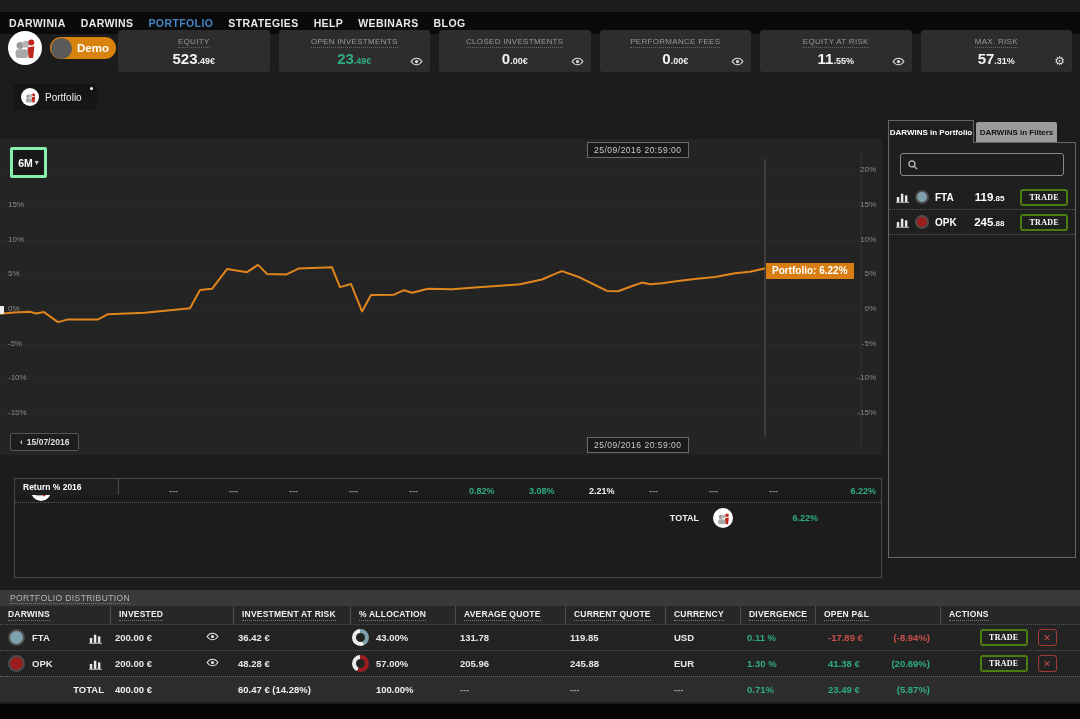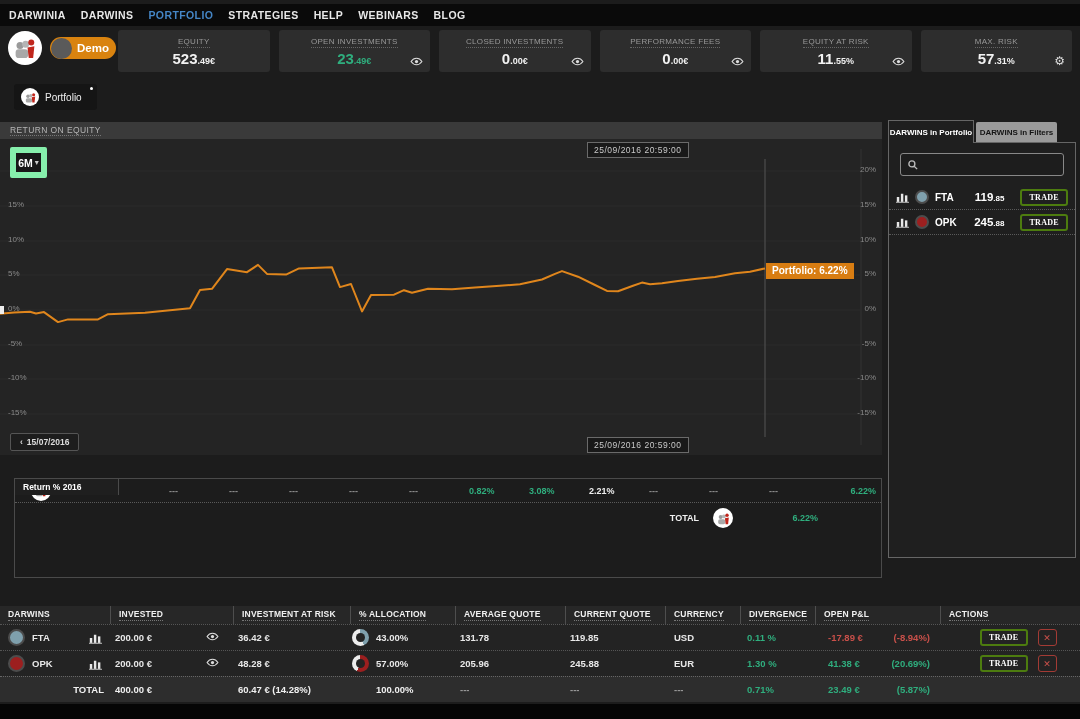--- a/index.html
+++ b/index.html
@@ -2,21 +2,21 @@
 <html><head>
 <meta charset="utf-8">
 <style>
   * { margin:0; padding:0; box-sizing:border-box; }
   html,body { background:#111; }
   body { font-family:"Liberation Sans","DejaVu Sans",sans-serif; }
   #app { position:relative; width:1080px; height:719px; background:#1c1c1c; overflow:hidden;
          color:#ddd; font-size:10px; }
 
   
-  .topnav { position:absolute; top:4px; left:0; width:1080px; height:22px; background:#0a0a0a;
+  .topnav { position:absolute; top:12px; left:0; width:1080px; height:22px; background:#0a0a0a;
             display:flex; align-items:center; gap:15px; padding-left:9px; }
   .topnav .nav-item { font-size:10.5px; font-weight:bold; letter-spacing:.4px; color:#e8e8e8; cursor:pointer; }
   .topnav .nav-item.active { color:#4586c6; }
 
   
   .header { position:absolute; top:22px; left:0; width:1080px; height:58px; }
   .avatar { border-radius:50%; background:#fff; display:flex; align-items:center; justify-content:center; overflow:hidden; }
   .avatar-main { position:absolute; top:9px; left:8px; width:34px; height:34px; }
   .toggle { position:absolute; top:15px; left:50px; width:66px; height:22px; background:#d9830f;
             border-radius:11px; display:flex; align-items:center; }
@@ -40,21 +40,21 @@
   .ptab-label { color:#eee; font-size:10px; }
   .ptab-dot { position:absolute; top:3px; right:4px; width:3px; height:3px; background:#fff; border-radius:50%; }
 
   
   .chart-titlebar { position:absolute; top:122px; left:0; width:882px; height:17px; background:#3a3a3a;
                     display:flex; align-items:center; padding-left:10px; }
   .panel-title { font-size:8.5px; color:#b5b5b5; letter-spacing:.4px; border-bottom:1px dotted #777; }
   .chart-area { position:absolute; top:139px; left:0; width:882px; height:316px; background:#242424; }
   .chart-area svg { position:absolute; top:0; left:0; }
   .range-btn { position:absolute; top:8px; left:10px; width:37px; height:31px; background:#181818;
-               border:6px solid #86efac; border-radius:2px; color:#fff; font-weight:bold; font-size:10.5px;
+               border:3px solid #86efac; border-radius:2px; color:#fff; font-weight:bold; font-size:10.5px;
                display:flex; align-items:center; justify-content:center; gap:2px; cursor:pointer; }
   .range-btn .caret { font-size:8px; color:#ccc; }
   .ylabel { position:absolute; font-size:8px; color:#8a8a8a; }
   .ylabel.right { width:20px; text-align:right; }
   .tooltip-box { position:absolute; border:1px solid #6a6a6a; background:#191919; color:#c9c9c9;
                  font-size:8.5px; padding:2px 6px; letter-spacing:.5px; }
   .roe-badge { position:absolute; top:124px; left:766px; background:#d87d12; color:#fff;
                font-size:10px; font-weight:bold; padding:2px 6px 3px 6px; }
   .back-btn { position:absolute; top:294px; left:10px; border:1px solid #555; background:#1d1d1d;
               color:#ddd; font-size:8.5px; font-weight:bold; padding:3px 9px; border-radius:2px;
@@ -223,23 +223,20 @@
           <circle cx="12.5" cy="9" r="2.8" fill="#b5b5b5"></circle>
           <rect x="4.5" y="13" width="10" height="7" rx="2.5" fill="#a8a8a8"></rect>
           <circle cx="17" cy="7.5" r="2.4" fill="#c0261c"></circle>
           <path d="M14 11.5 L19.5 10.5 L18.5 20 L15 20 Z" fill="#c0261c"></path>
         </svg>
     </div>
     <span class="ptab-label">Portfolio</span>
     <span class="ptab-dot"></span>
   </div>
 
-  <div class="chart-titlebar">
-    <span class="panel-title">RETURN ON EQUITY</span>
-  </div>
   <div class="chart-area">
     <svg width="882" height="316" viewBox="0 0 882 316">
       <g stroke="#2b2b2b" stroke-width="1">
         <line x1="0" y1="32" x2="860" y2="32"></line>
           <line x1="0" y1="67" x2="860" y2="67"></line>
         <line x1="0" y1="102" x2="860" y2="102"></line>
           <line x1="0" y1="136" x2="860" y2="136"></line>
         <line x1="0" y1="171" x2="860" y2="171"></line>
           <line x1="0" y1="206" x2="860" y2="206"></line>
         <line x1="0" y1="240" x2="860" y2="240"></line>
@@ -363,20 +360,23 @@
             <line x1="0" y1="13.5" x2="16" y2="13.5" stroke="#e8e8e8"></line>
           </svg>
         <div class="dcircle" style="background: rgb(156, 31, 31);"></div>
         <span class="side-name">OPK</span>
         <span class="side-quote"><span class="big">245</span><span class="small">.88</span></span>
         <button class="trade-btn">TRADE</button>
       </div>
     </div>
   </div>
 
+  <div class="dist-titlebar">
+    <span class="panel-title">PORTFOLIO DISTRIBUTION</span>
+  </div>
   <div class="dist">
     <div class="dgrid dhead">
       <div class="dcell">
           <span>DARWINS</span>
         </div>
       <div class="dcell">
           <span>INVESTED</span>
         </div>
       <div class="dcell">
           <span>INVESTMENT AT RISK</span>

